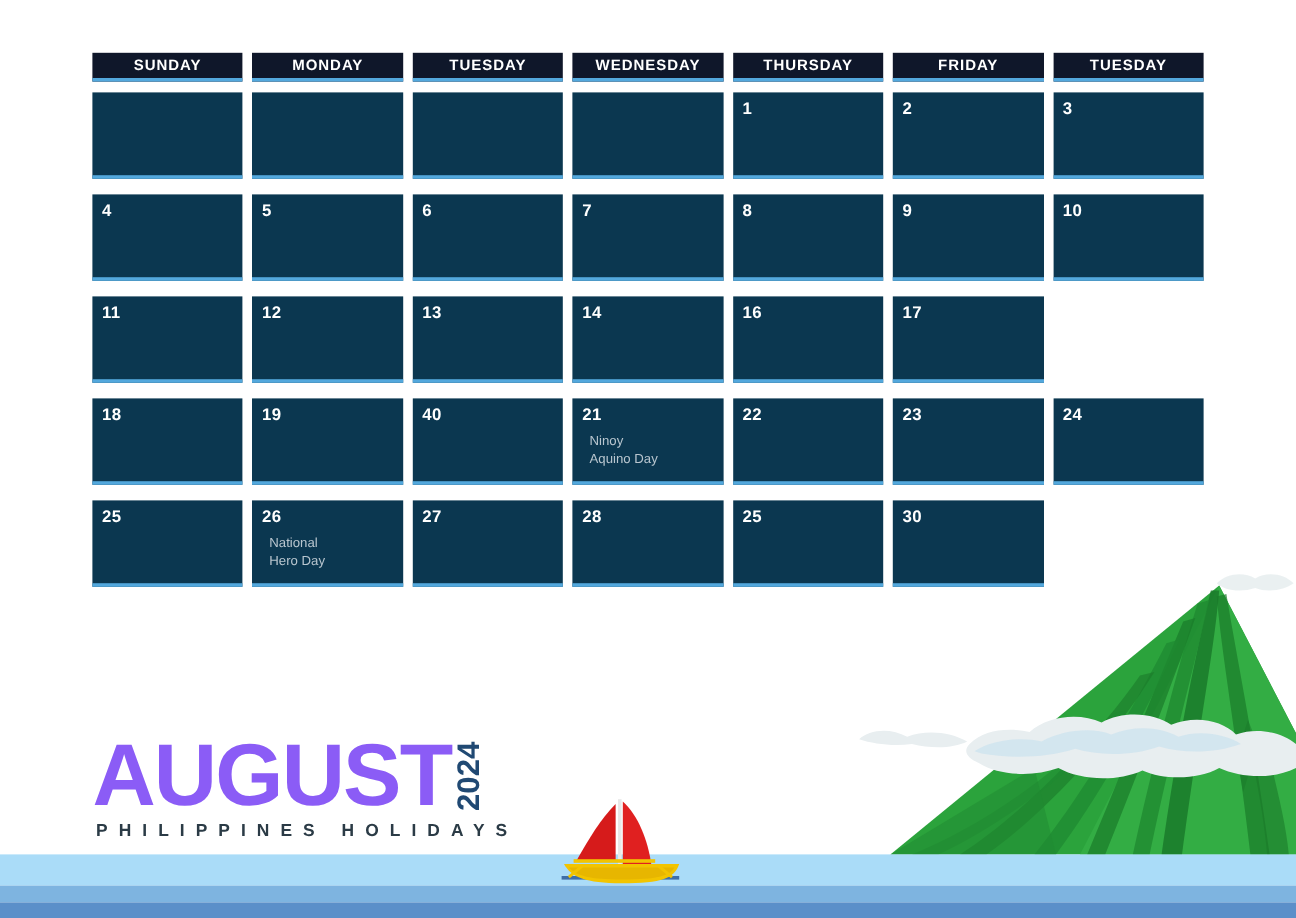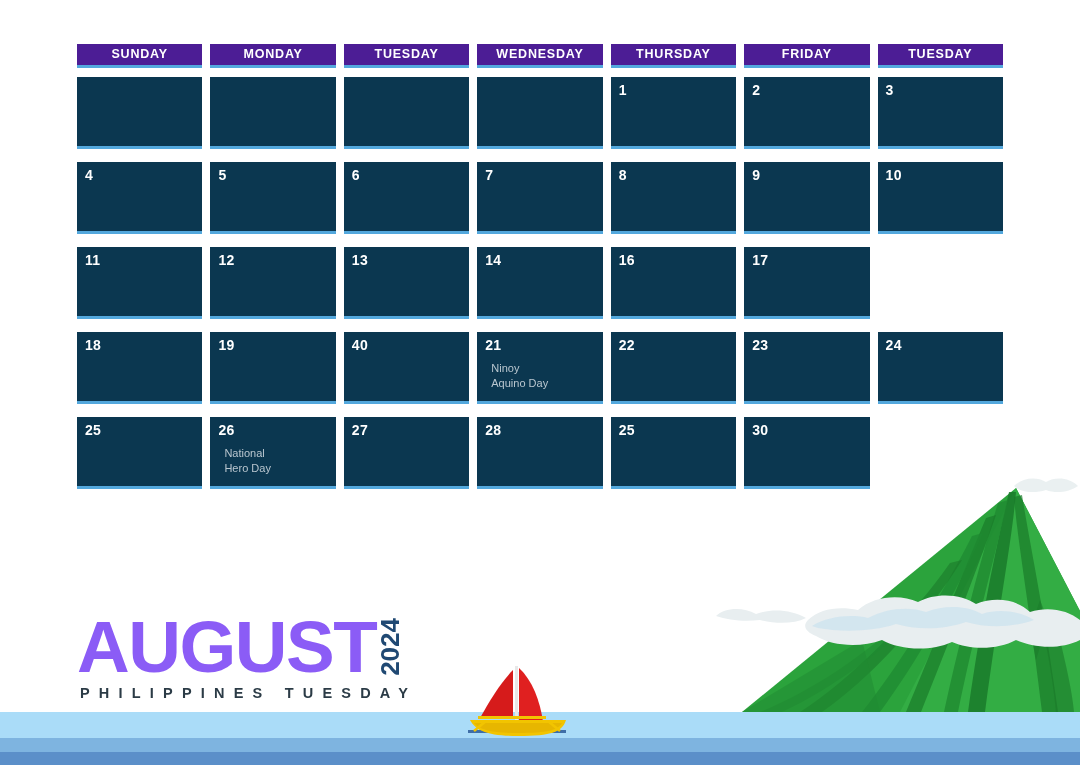--- a/index.html
+++ b/index.html
@@ -35,21 +35,21 @@
     z-index: 3;
   }
 
   .weekday-row {
     display: grid;
     grid-template-columns: repeat(7, 1fr);
     column-gap: 8px;
     margin-bottom: 9px;
   }
   .weekday-cell {
-    background: #4c1d95;
+    background: #0f172a;
     border-bottom: 3px solid #53a8dd;
     height: 21px;
     display: flex;
     align-items: center;
     justify-content: center;
   }
   .weekday-label {
     color: #ffffff;
     font-size: 12.5px;
     font-weight: bold;
@@ -339,14 +339,14 @@
     </div>
   </div>
 
 </div>
 
 <div id="title-block">
   <div class="title-row">
     <div id="month-title">AUGUST</div>
     <div id="year-label">2024</div>
   </div>
-  <div id="subtitle">PHILIPPINES TUESDAY</div>
+  <div id="subtitle">PHILIPPINES HOLIDAYS</div>
 </div>
 
 </body></html>

